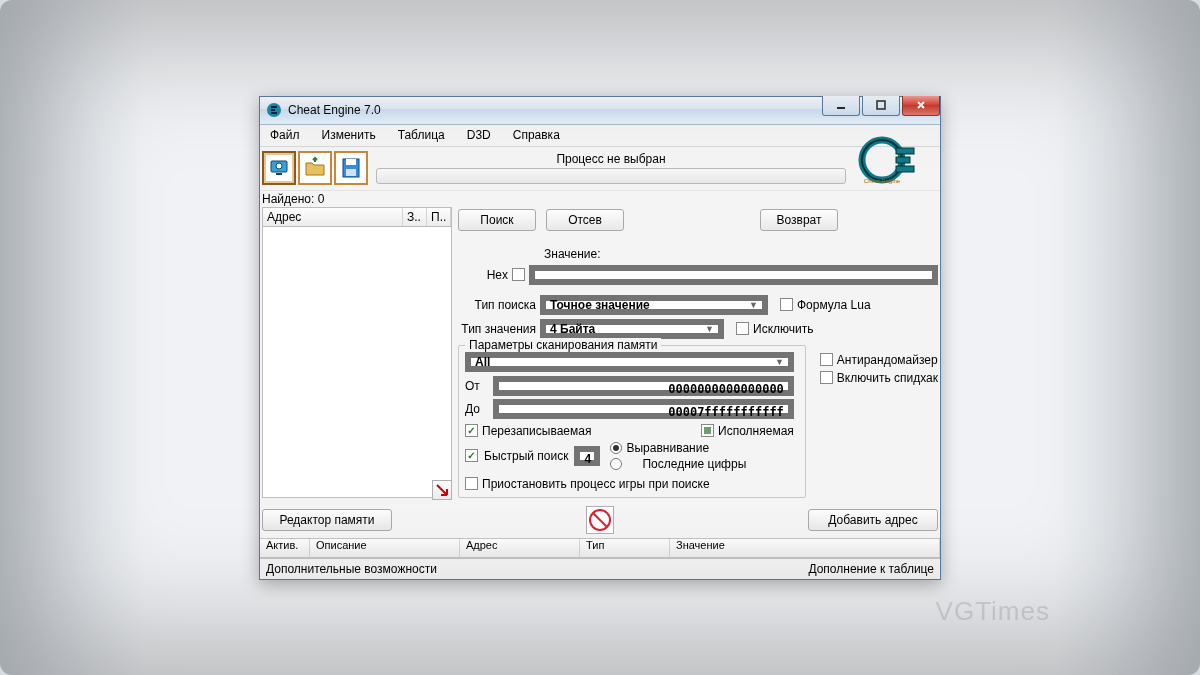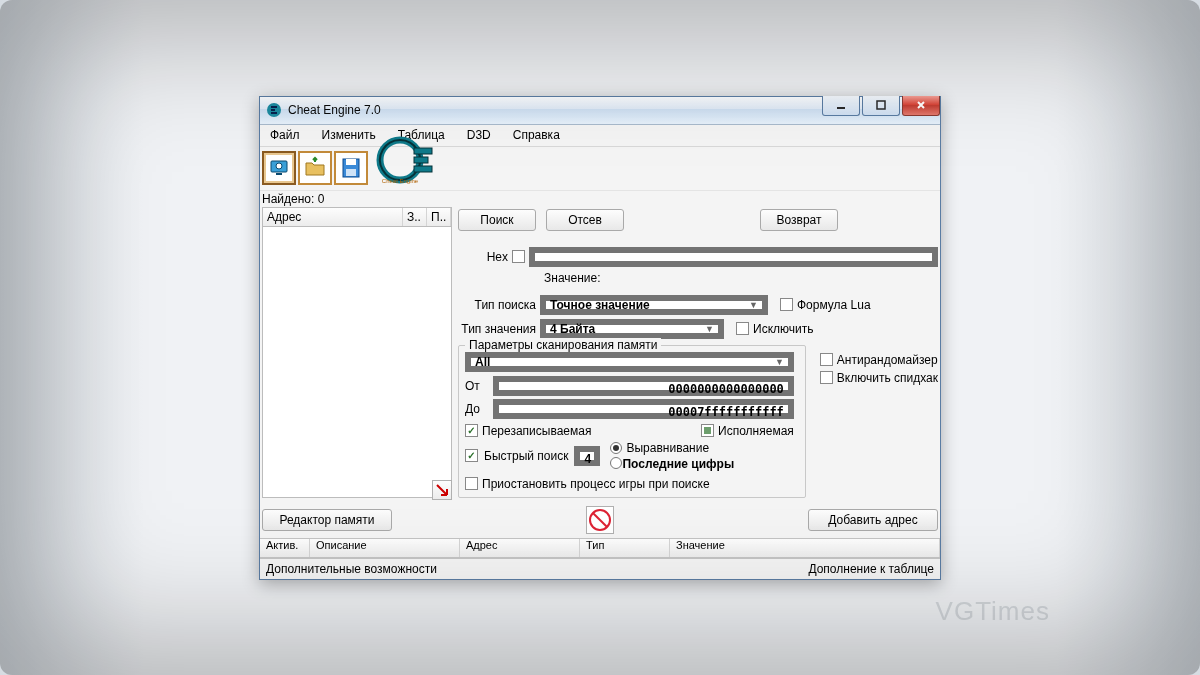--- a/index.html
+++ b/index.html
@@ -279,20 +279,24 @@
           <path d="M12 6 v-3 M10 4 l2 -2 l2 2" stroke="#2a8a2a" stroke-width="2" fill="none"></path>
         </svg>
     </div>
     <div class="tbtn">
       <svg width="24" height="24" viewBox="0 0 24 24">
           <rect x="4" y="3" width="16" height="18" fill="#3a8ad8" stroke="#0a4a90"></rect>
           <rect x="7" y="3" width="10" height="6" fill="#fff"></rect>
           <rect x="7" y="13" width="10" height="7" fill="#cfe3f7"></rect>
         </svg>
     </div>
+    <div class="progress-area">
+      <div class="progress-label">Процесс не выбран</div>
+      <div class="pbar"></div>
+    </div>
     <div class="logo-wrap" style="position:static;">
       <div class="ce-logo">
         <svg width="60" height="50" viewBox="0 0 60 50">
           <circle cx="24" cy="25" r="20" fill="none" stroke="#0f7a8a" stroke-width="7"></circle>
           <path d="M24 5 a20 20 0 1 0 0.01 0" fill="none" stroke="#063238" stroke-width="2"></path>
           <rect x="38" y="13" width="18" height="6" fill="#0f7a8a" stroke="#063238"></rect>
           <rect x="38" y="22" width="14" height="6" fill="#0f7a8a" stroke="#063238"></rect>
           <rect x="38" y="31" width="18" height="6" fill="#0f7a8a" stroke="#063238"></rect>
           <text x="24" y="48" font-size="6" text-anchor="middle" fill="#b06000">Cheat Engine</text>
         </svg>
@@ -319,27 +323,27 @@
 
     <div class="rightcol">
       <div class="btnrow" style="margin-bottom:12px;margin-top:2px;">
         <div class="btn">Поиск</div>
         <div class="btn">Отсев</div>
         <div class="spacer"></div>
         <div class="btn">Возврат</div>
         <div style="width:90px"></div>
       </div>
 
+      <div class="formrow" style="justify-content:flex-start;padding-left:86px;">
+        <label>Значение:</label>
+      </div>
       <div class="formrow">
         <label style="width:50px;text-align:right">Hex</label>
         <span class="chk"></span>
         <div class="input" style="flex:1"></div>
-      </div>
-      <div class="formrow" style="justify-content:flex-start;padding-left:86px;">
-        <label>Значение:</label>
       </div>
 
       <div class="formrow" style="margin-top:6px;">
         <label style="width:78px;text-align:right">Тип поиска</label>
         <div class="select" style="width:228px">
           <span>Точное значение</span>
             <span class="arrow">▼</span>
         </div>
         <div class="sidechecks" style="flex-direction:row;gap:4px;align-items:center;">
           <span class="chk"></span>
@@ -385,21 +389,21 @@
           </div>
           <div class="formrow" style="gap:6px;margin-bottom:6px;">
             <span class="chk checked"></span>
             <label>Быстрый поиск</label>
             <div class="input" style="width:26px;text-align:center">4</div>
             <div style="display:flex;flex-direction:column;gap:2px;margin-left:4px;">
               <span style="display:flex;align-items:center;gap:4px;">
                 <span class="radio checked"></span>
                 <label>Выравнивание</label>
               </span>
-              <span style="display:flex;align-items:flex-start;gap:0;font-weight:bold;">
+              <span style="display:flex;align-items:center;gap:20px;">
                 <span class="radio"></span>
                 <label>Последние цифры</label>
               </span>
             </div>
           </div>
           <div class="formrow">
             <span class="chk"></span>
             <label>Приостановить процесс игры при поиске</label>
           </div>
         </div>

